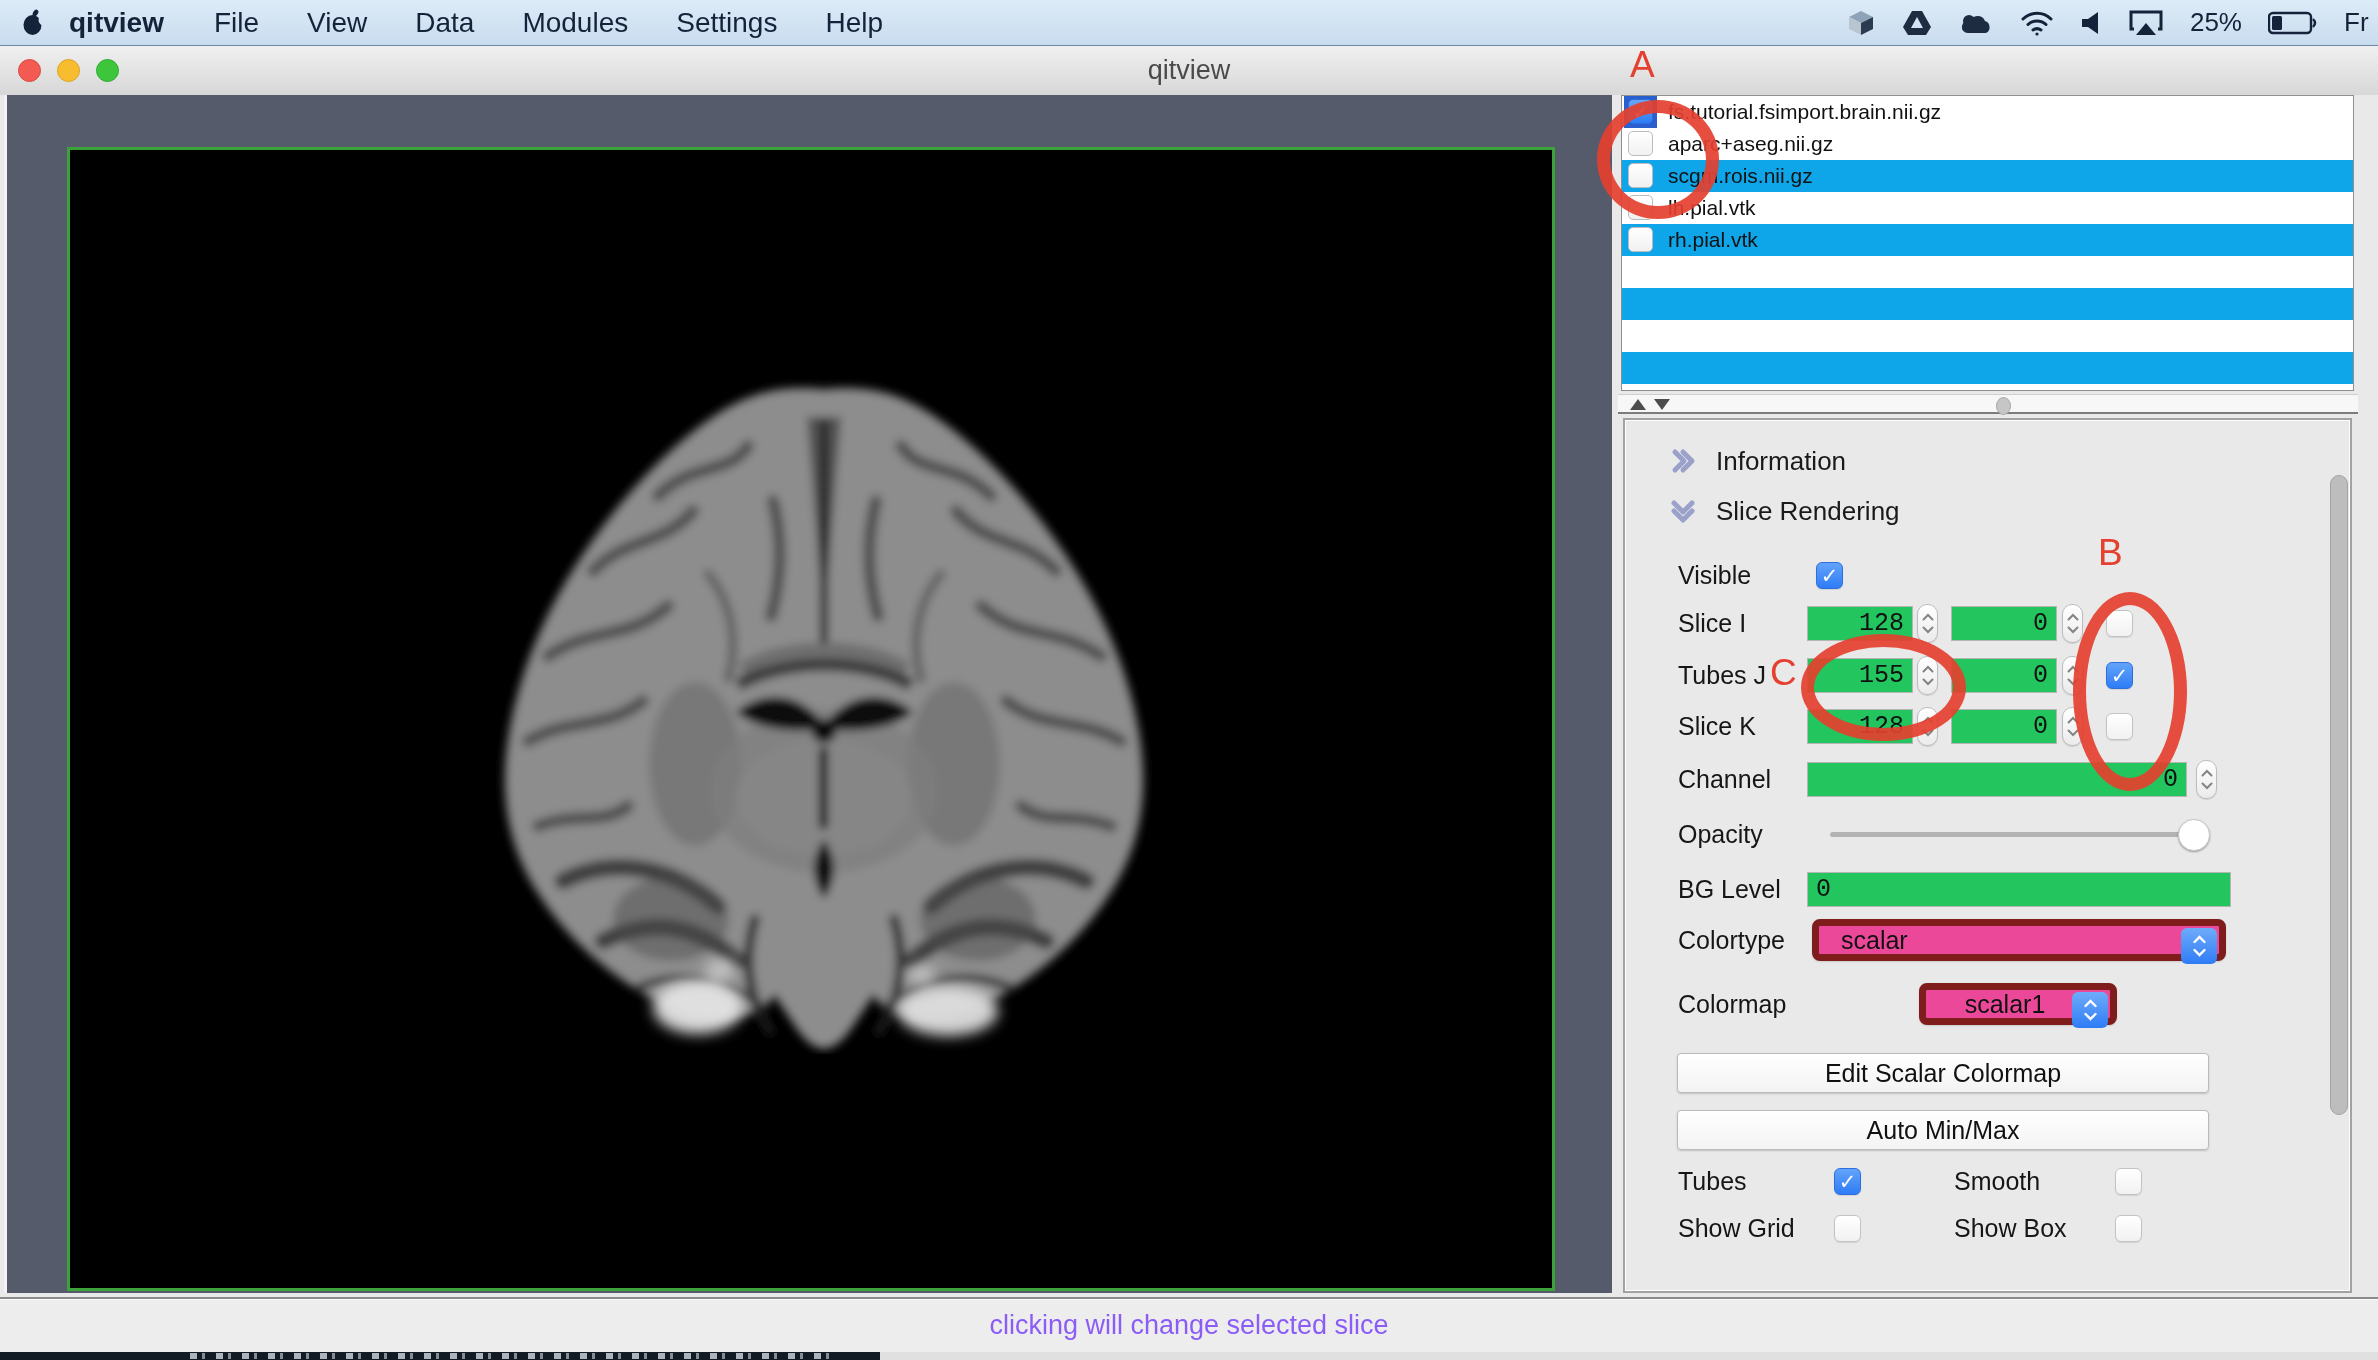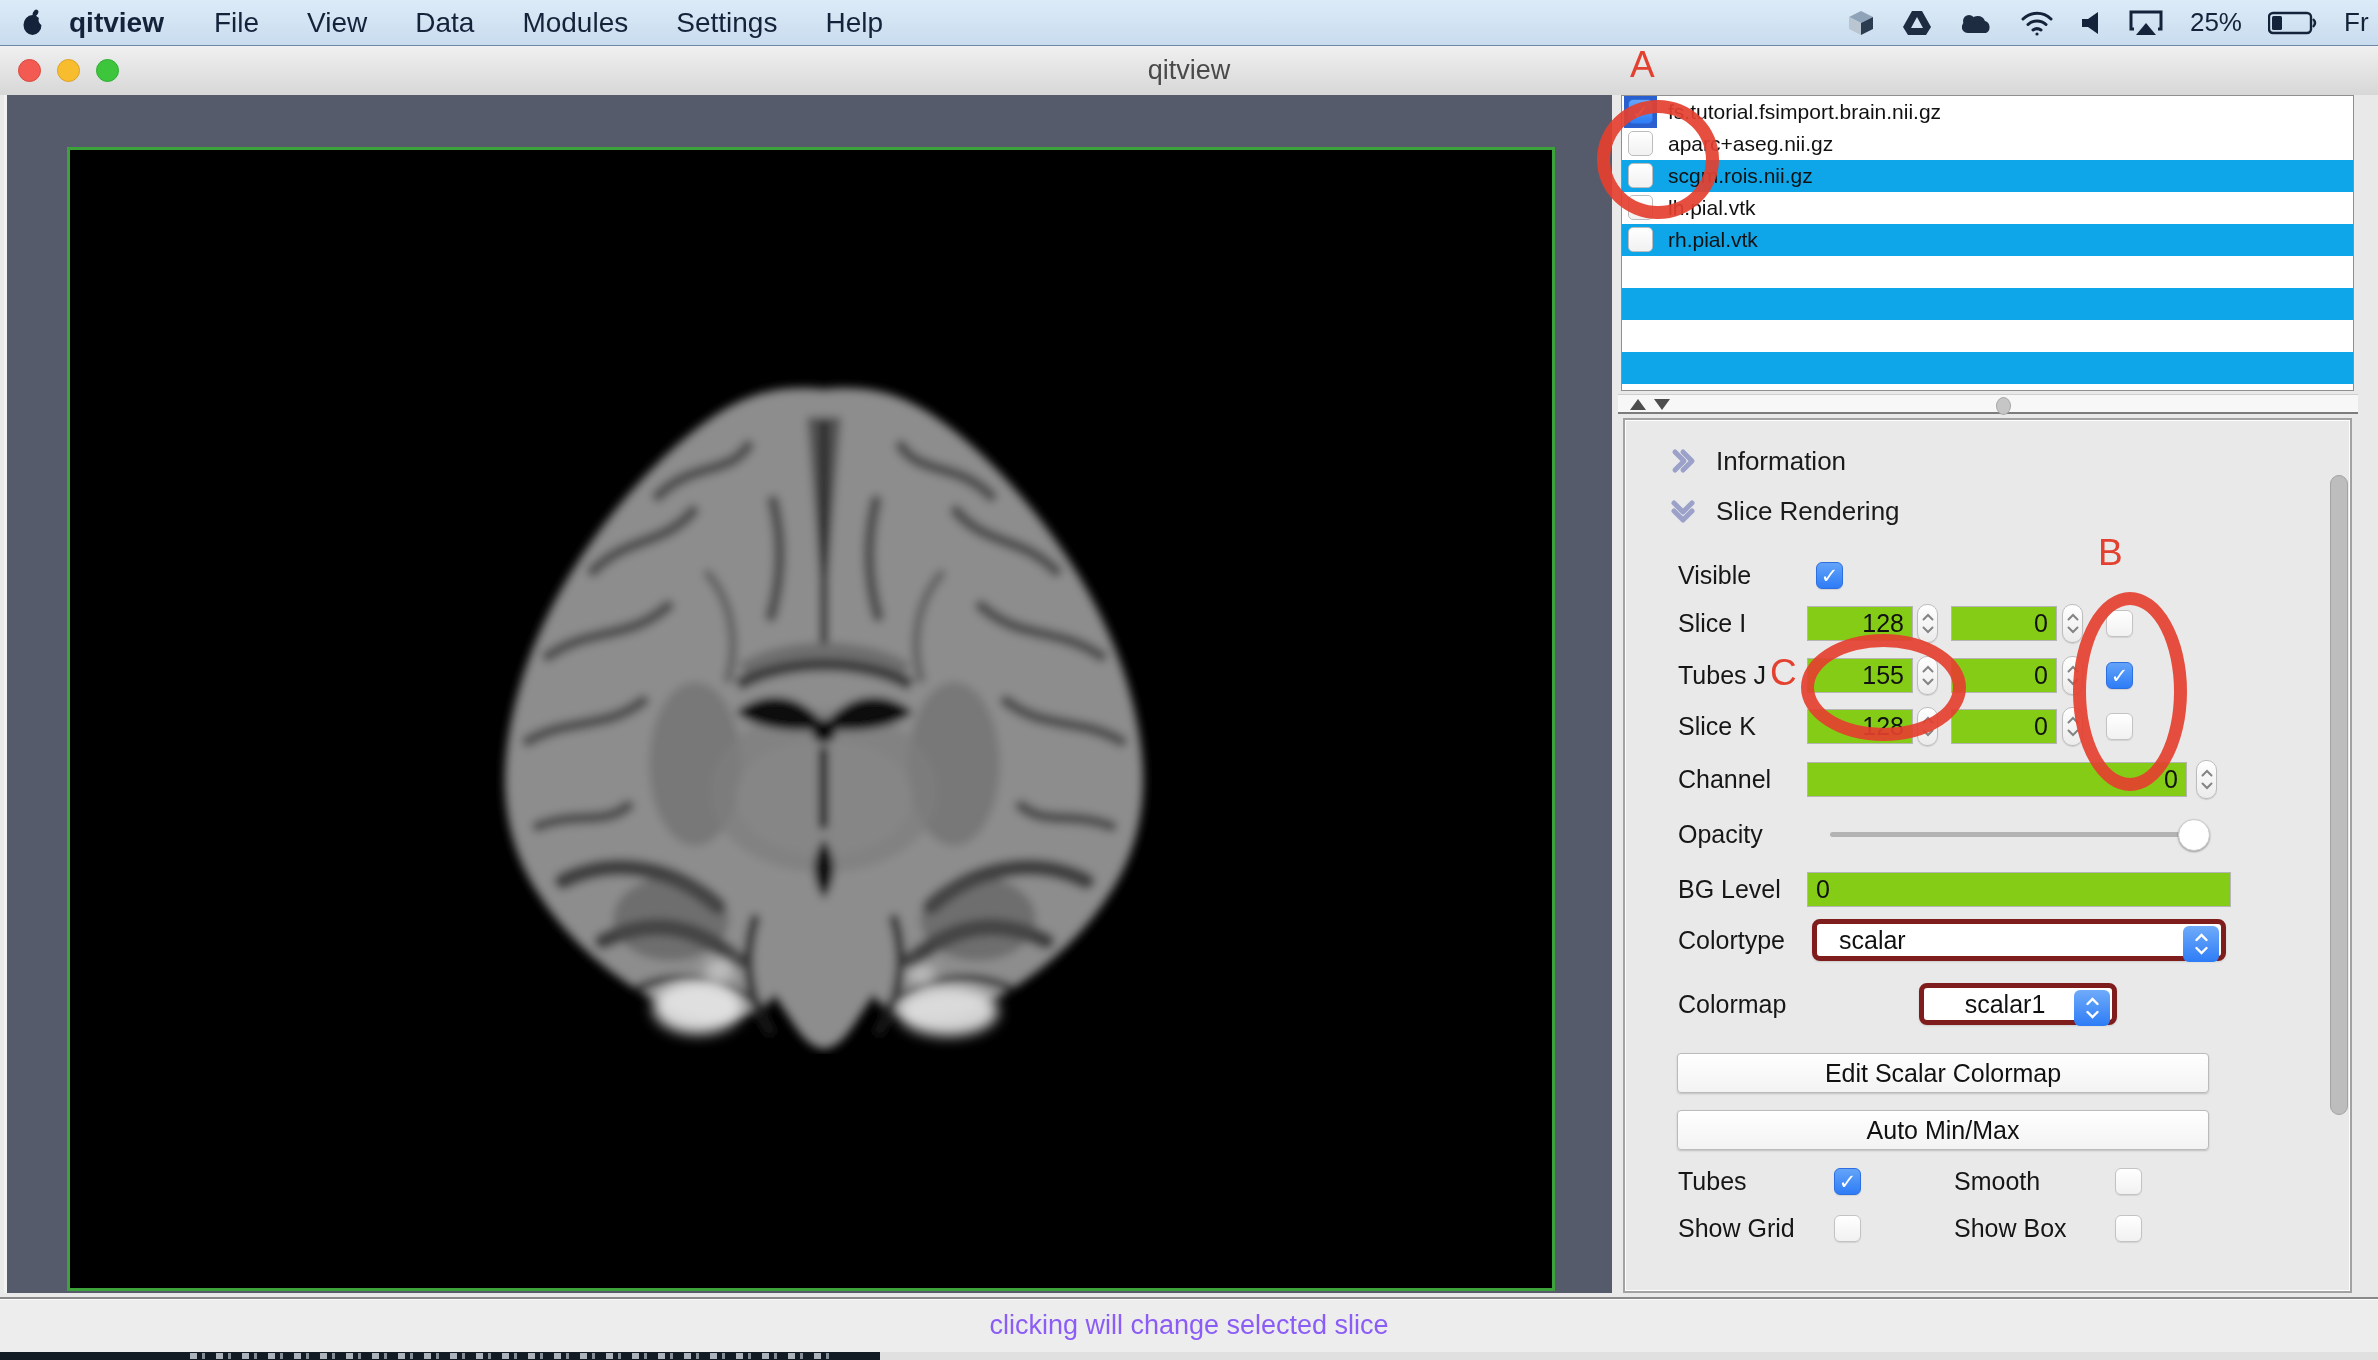--- a/index.html
+++ b/index.html
@@ -65,31 +65,31 @@
             border:2px solid #a2a2a2;box-shadow:inset 0 0 0 1px #fdfdfd;box-sizing:border-box;}
   .crow{position:absolute;height:34px;display:flex;align-items:center;font-size:25px;color:#161616;}
   .clabel{position:absolute;font-size:25px;color:#161616;}
   .sect{font-size:26px;color:#1a1a1a;}
   .chev2{position:absolute;left:45px;}
   .cb{position:relative;width:27px;height:27px;border:1px solid #c3c3c3;border-radius:6px;
       background:linear-gradient(#fff,#f1f1f1);box-sizing:border-box;
       box-shadow:0 1px 1px rgba(0,0,0,.10);}
   .cb.on{background:linear-gradient(#63a4f9,#2e7cf6);border-color:#2e6fe0;}
   .cb.on::after{font-size:21px;line-height:26px;}
-  .tin{position:absolute;background:#84cc16;border:1px solid #b5b5b5;height:35px;font-size:25px;
-       font-family:Liberation Sans, sans-serif;color:#111;box-sizing:border-box;padding:0 8px;outline:none;}
+  .tin{position:absolute;background:#22c55e;border:1px solid #b5b5b5;height:35px;font-size:25px;
+       font-family:Liberation Mono, monospace;color:#111;box-sizing:border-box;padding:0 8px;outline:none;}
   .num{text-align:right;}
   .stepper{position:absolute;width:21px;height:39px;background:linear-gradient(#fff,#ebebeb);
            border:1px solid #bdbdbd;border-radius:10px;box-sizing:border-box;
            display:flex;flex-direction:column;align-items:center;justify-content:center;gap:5px;
            box-shadow:0 1px 1px rgba(0,0,0,.12);}
   .slider-track{position:absolute;height:5px;border-radius:3px;background:#b3b3b3;}
   .slider-thumb{position:absolute;width:30px;height:30px;border-radius:50%;background:#fff;
                 border:1px solid #c9c9c9;box-shadow:0 1px 2px rgba(0,0,0,.35);}
-  .popup{position:absolute;height:42px;background:#ffffff;border:5px solid #7f1d1d;border-radius:8px;
+  .popup{position:absolute;height:42px;background:#ec4899;border:7px solid #7f1d1d;border-radius:8px;
          box-sizing:border-box;display:flex;align-items:center;font-size:25px;color:#111;
          box-shadow:0 1px 2px rgba(0,0,0,.12);}
   .popup .cap{position:absolute;right:2px;top:2px;width:36px;height:36px;border-radius:6px;
          background:linear-gradient(#6fabfa,#2e7cf6);display:flex;flex-direction:column;
          align-items:center;justify-content:center;gap:4px;}
   .pbtn{position:absolute;left:52px;width:530px;height:38px;background:linear-gradient(#fff,#f3f3f3);
         border:1px solid #bbb;border-radius:4px;font-size:25px;color:#111;
         display:flex;align-items:center;justify-content:center;box-shadow:0 1px 2px rgba(0,0,0,.18);}
   #vscroll{position:absolute;left:705px;top:55px;width:18px;height:640px;border-radius:9px;
            background:#bdbdbd;border:1px solid #a3a3a3;box-sizing:border-box;}

